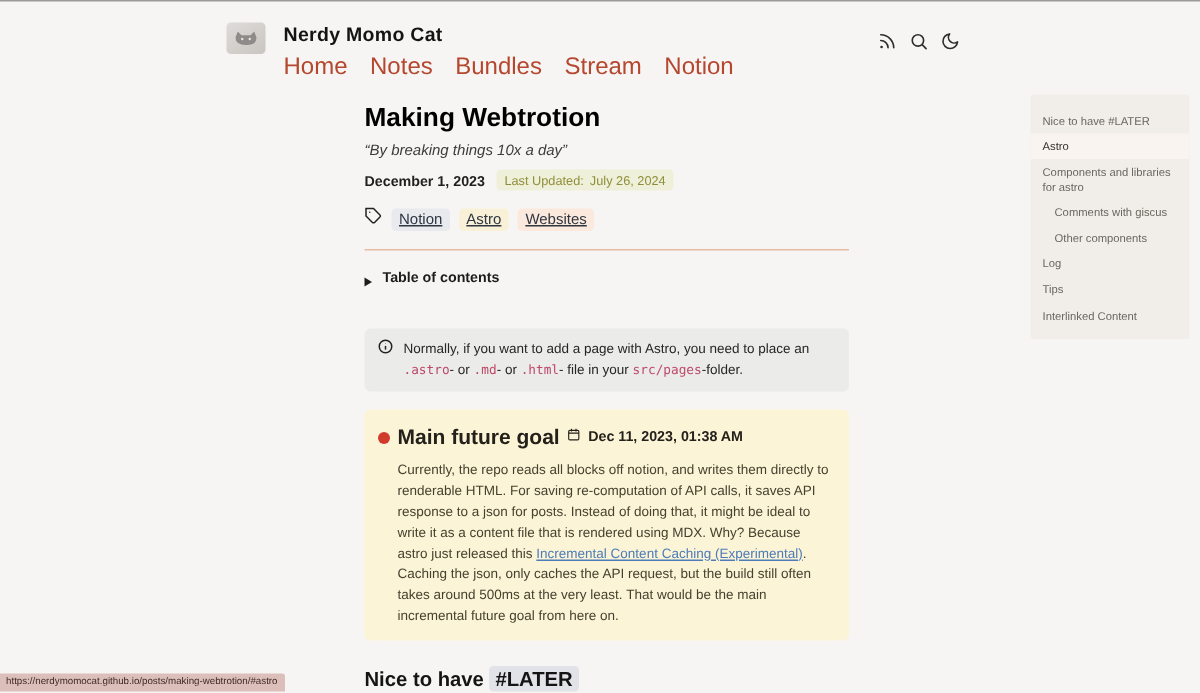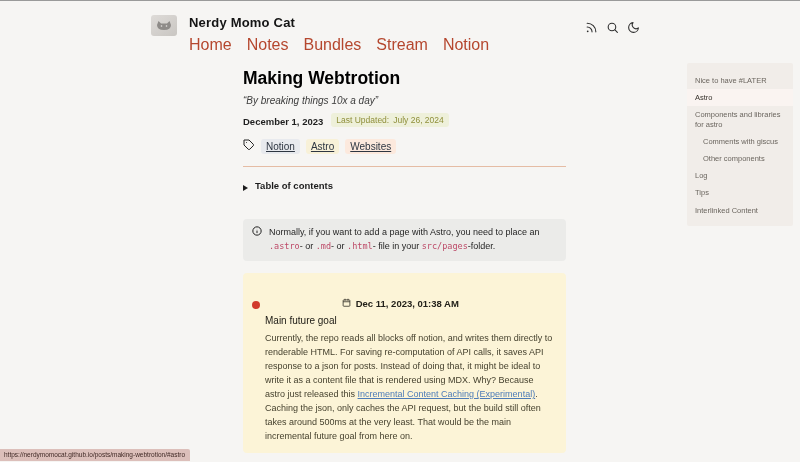--- a/index.html
+++ b/index.html
@@ -51,21 +51,21 @@
     font-size:9px; line-height:1.55; color:#262626;
   }
   .info-glyph svg { width:10px; height:10px; stroke:#222; fill:none; stroke-width:2.4; }
   .inline-code { font-family:"DejaVu Sans Mono", monospace; font-size:8.5px; color:#bd4a68; }
   .goal-callout {
     margin-top:12px; background:#fcf4d7; border-radius:4px;
     padding:8px 10px 9px 9px; font-size:9px; line-height:1.55; color:#46422f;
   }
   .goal-head { display:flex; align-items:center; gap:5px; }
   .goal-dot { width:8px; height:8px; border-radius:50%; background:#d13b2c; flex:0 0 auto; }
-  .goal-title { font-size:10px; font-weight:normal; color:#23211a;margin-top:32px; }
+  .goal-title { font-size:14px; font-weight:bold; color:#23211a; }
   .cal-icon svg { width:9px; height:9px; stroke:#23211a; fill:none; stroke-width:2; }
   .goal-time { font-size:9.5px; font-weight:bold; color:#23211a; }
   .goal-body { margin-top:4px; margin-left:13px; }
   .goal-link { color:#4d7cb8; text-decoration:underline; cursor:pointer; }
 
   
   .section-heading { margin-top:18px; font-size:13.5px; font-weight:bold; color:#141414; }
   .heading-mark { background:#e2e2e9; border-radius:3px; padding:1px 4px; }
   .checklist { margin-top:8px; margin-left:9px; list-style:none; }
   .check-item { display:flex; gap:7px; margin-bottom:8px; font-size:9px; line-height:1.4; color:#2e2e2e; }

